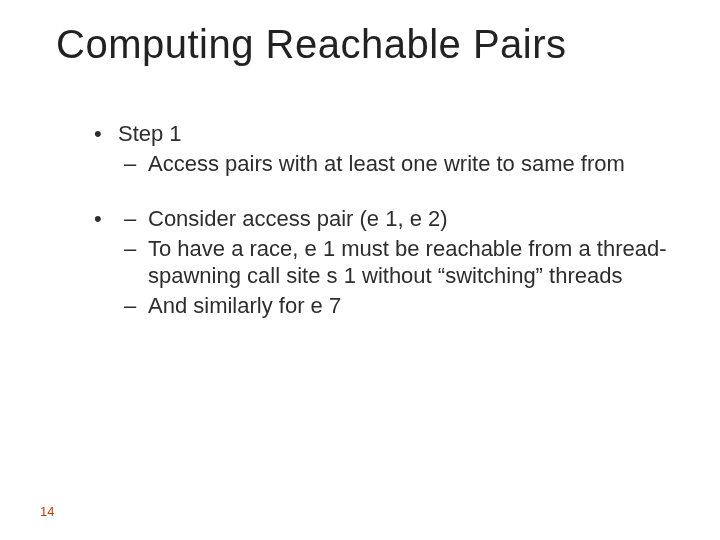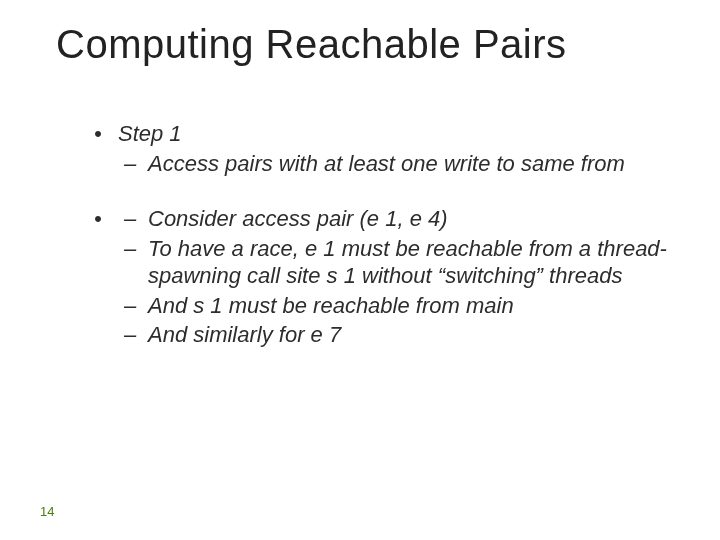--- a/index.html
+++ b/index.html
@@ -39,21 +39,20 @@
   }
   ul.level1 {
     list-style: none;
     padding: 0;
     margin: 0;
   }
   ul.level1 > li {
     position: relative;
     padding-left: 30px;
     margin-bottom: 28px;
-    font-style: italic;
   }
   ul.level1 > li::before {
     content: "•";
     position: absolute;
     left: 6px;
     top: 0;
     font-size: 22px;
     color: #2d2d2d;
   }
   ul.level2 {
@@ -72,42 +71,41 @@
     left: 6px;
     top: 0;
     font-size: 22px;
     color: #2d2d2d;
   }
   .pagenum {
     position: absolute;
     left: 20px;
     bottom: 18px;
     font-size: 13px;
-    color: #4d7c0f;
+    color: #c2410c;
   }
 </style>
 </head>
 <body>
 
 <div class="slide">
   <div class="title">Computing Reachable Pairs</div>
 
   <div class="body">
     <ul class="level1">
       <li>
         <span>Step 1</span>
         <ul class="level2">
           <li><span>Access pairs with at least one write to same from</span></li>
         </ul>
       </li>
       <li>
         <ul class="level2">
-          <li><span>Consider access pair (e 1, e 4)</span></li>
+          <li><span>Consider access pair (e 1, e 2)</span></li>
           <li><span>To have a race, e 1 must be reachable from a thread-spawning call site s 1 without “switching” threads</span></li>
-          <li><span>And s 1 must be reachable from main</span></li>
           <li><span>And similarly for e 7</span></li>
         </ul>
       </li>
     </ul>
   </div>
 
   <div class="pagenum">14</div>
 </div>
 
 </body></html>

